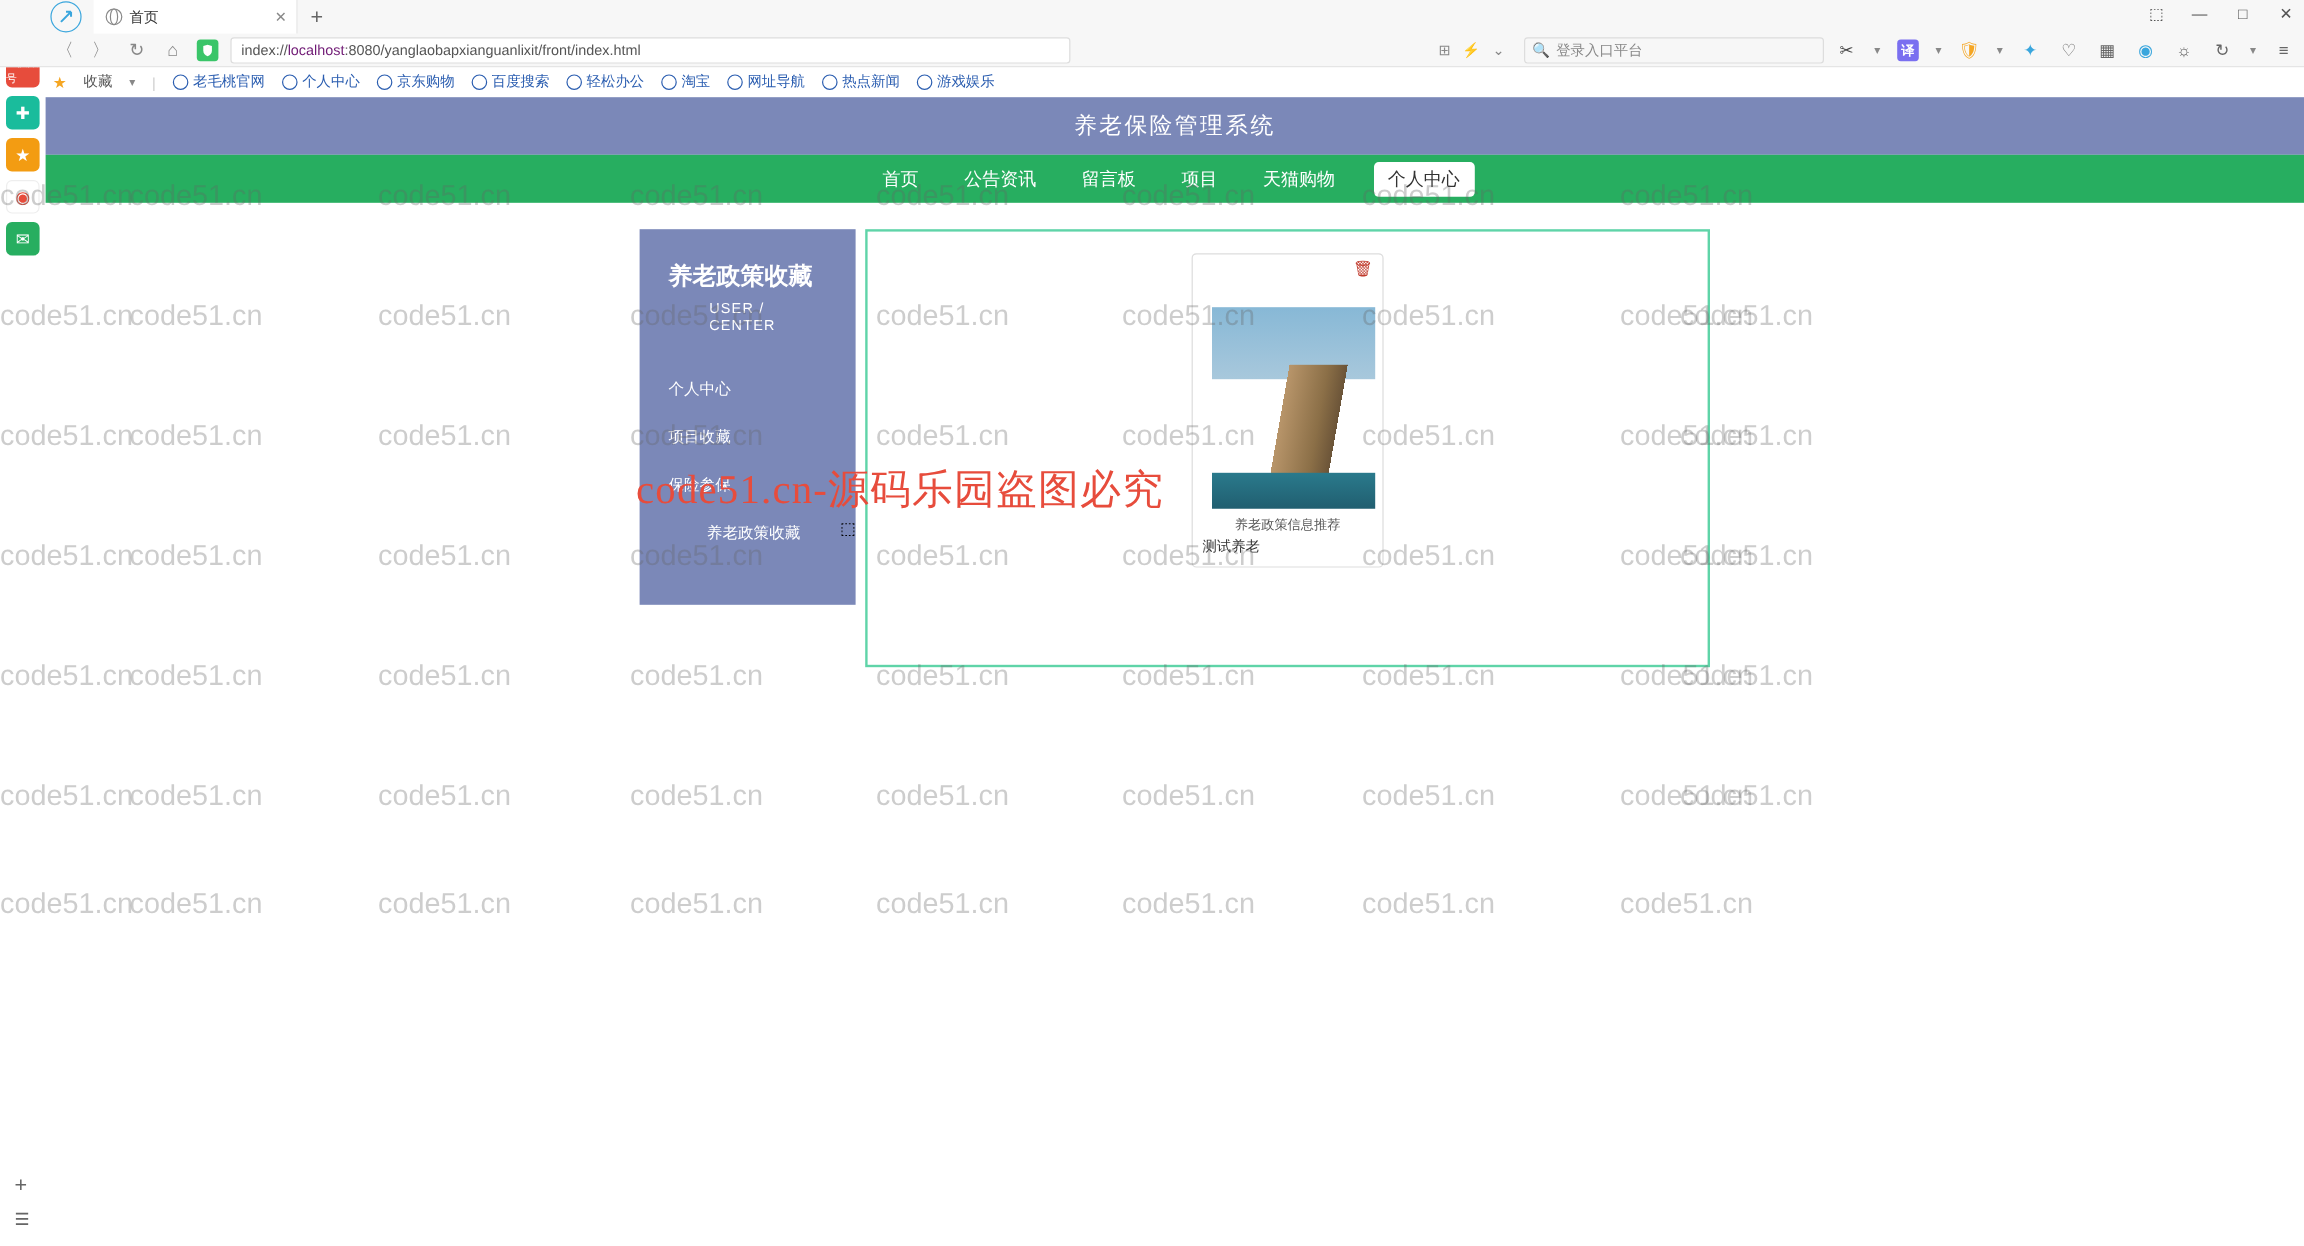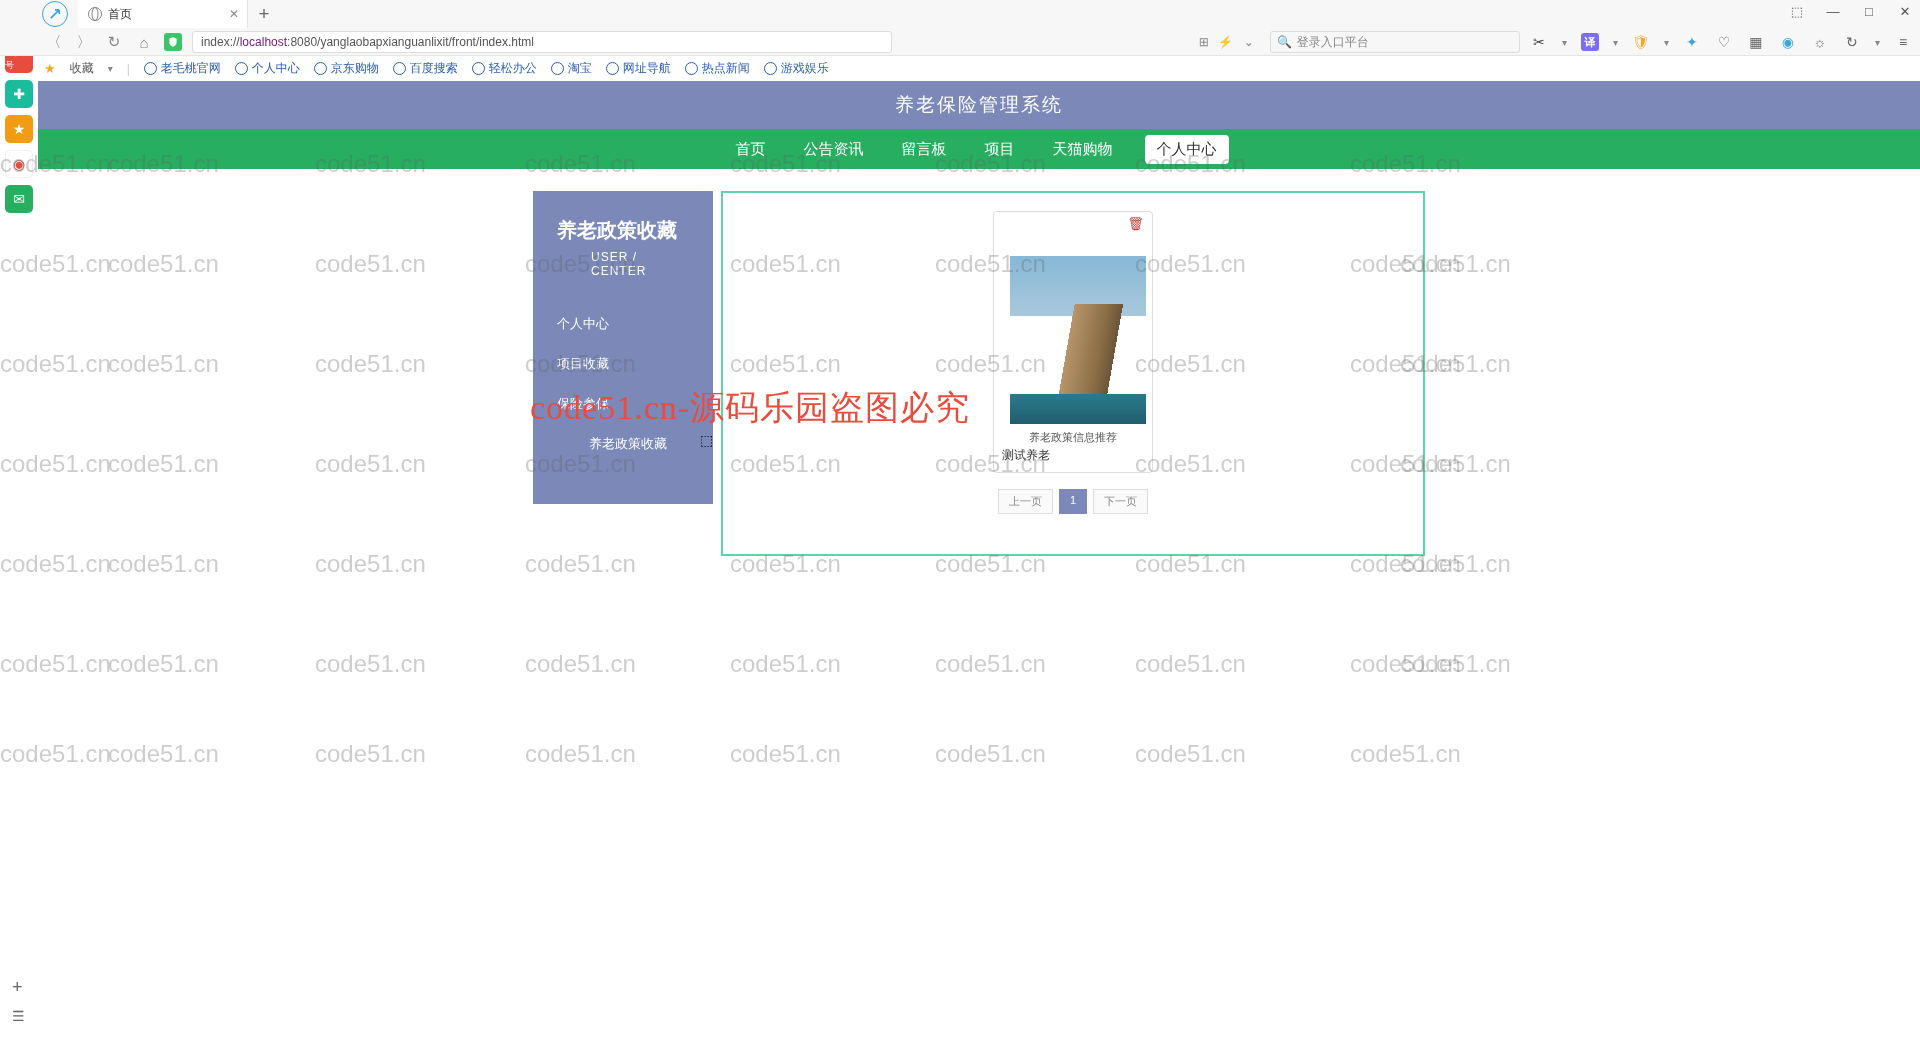--- a/index.html
+++ b/index.html
@@ -243,25 +243,20 @@
           <div class="card">
             <span class="trash">🗑</span>
             <div style="position:relative;width:144px;height:190px;margin-top:14px;overflow:hidden">
               <div class="card-sky"></div>
                 <div class="card-build"></div>
                 <div class="card-water"></div>
             </div>
             <div class="card-label">养老政策信息推荐</div>
             <div class="card-title">测试养老</div>
           </div>
-        </div>
-        <div class="pager">
-          <div class="pg-btn">上一页</div>
-          <div class="pg-btn num">1</div>
-          <div class="pg-btn">下一页</div>
         </div>
       </div>
     </div>
   </div>
 </div>
 
 <div class="wm-big" style="left:530px; top:385px">code51.cn-源码乐园盗图必究</div>
 <span class="cursor">⬚</span>
 
 <div class="wm" style="left: 0px; top: 150px;">code51.cn</div>

